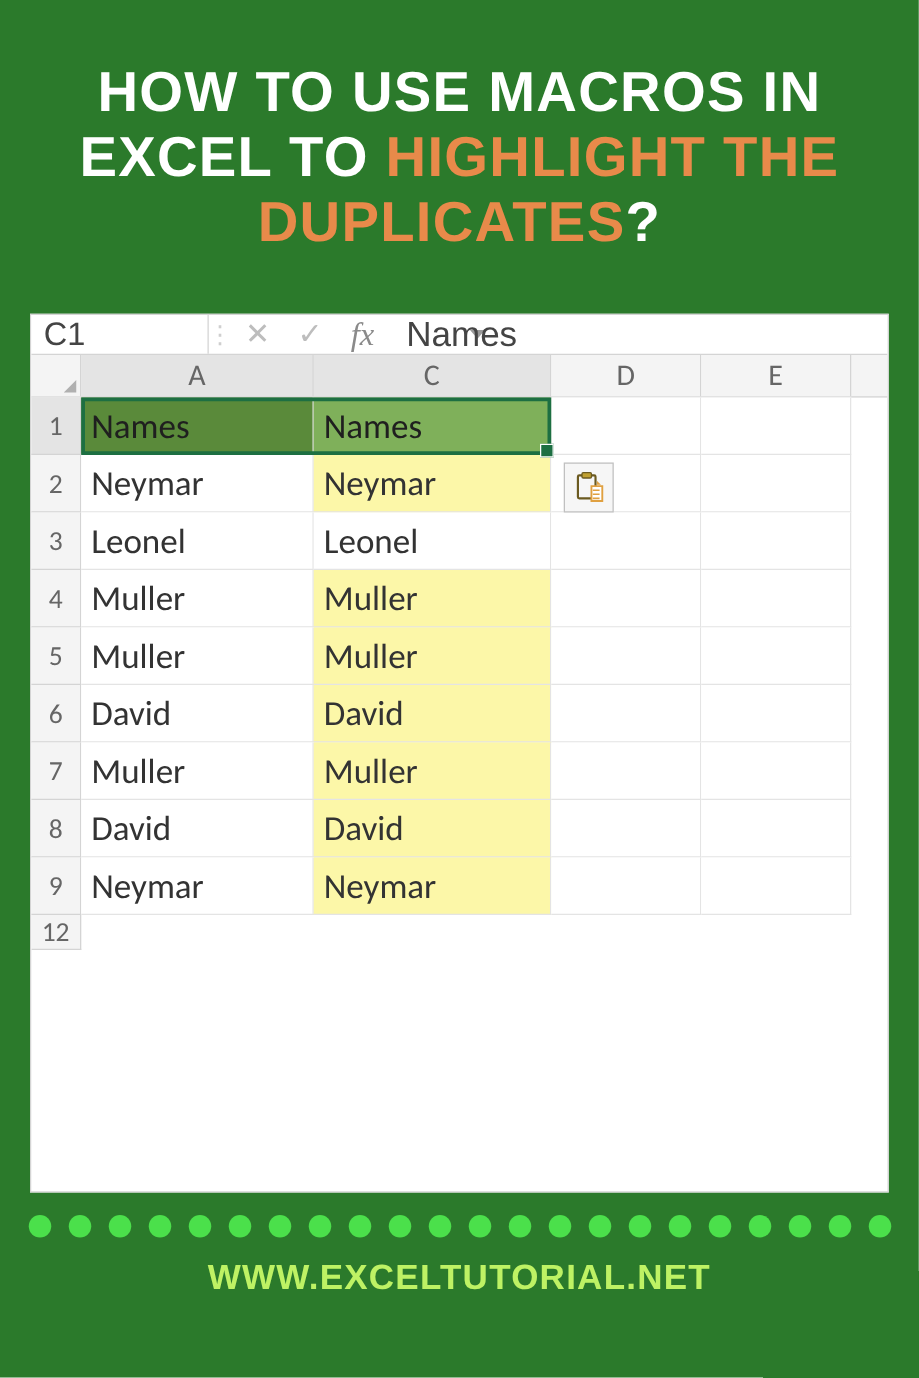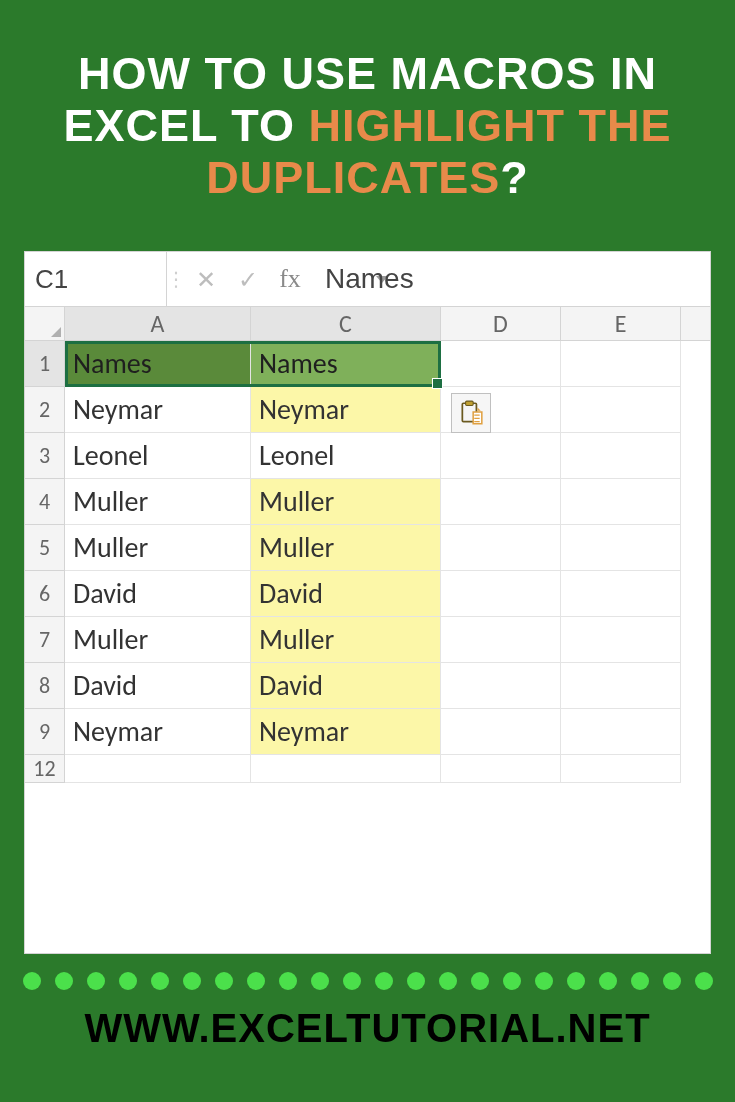--- a/index.html
+++ b/index.html
@@ -29,21 +29,21 @@
     background: #ffffff;
     border: 1px solid #d4d4d4;
     height: 703px;
     position: relative;
     overflow: hidden;
   }
   
   .formula-bar {
     display: flex;
     align-items: stretch;
-    height: 55px;
+    height: 32px;
     border-bottom: 1px solid #d4d4d4;
     background: #ffffff;
   }
   .namebox-wrap {
     display: flex;
     align-items: center;
     width: 142px;
     border-right: 1px solid #d4d4d4;
     padding: 0 2px 0 10px;
   }
@@ -68,21 +68,21 @@
     color:#cfcfcf;font-size:20px;
   }
   .fb-btn {
     width: 42px;
     display: flex;
     align-items: center;
     justify-content: center;
     color: #bdbdbd;
     font-size: 24px;
   }
-  .fb-btn.fx { color:#8a8a8a; font-family: 'Times New Roman', serif; font-size:26px;}
+  .fb-btn.fx { color:#8a8a8a; font-style: italic; font-family: 'Times New Roman', serif; font-size:26px;}
   .fb-input-wrap {
     flex: 1;
     display:flex;align-items:center;
     padding-left: 14px;
   }
   .fb-input {
     border:none;outline:none;font-size:28px;color:#444;width:100%;background:transparent;
   }
   
   .grid-wrap { position: relative; }
@@ -170,27 +170,27 @@
   
   .dots {
     display:flex;justify-content:center;gap:14px;
     margin-top:18px;
   }
   .dot{width:18px;height:18px;border-radius:50%;background:#4be04b;}
   .footer-url{
     text-align:center;
     font-family:Arial Black,Arial,sans-serif;
     font-weight:900;
-    font-size:40px;
+    font-size:28px;
     letter-spacing:1px;
     margin-top:16px;
-    color:#000000;
-  }
-  
-  .row.short{height:28px;overflow:hidden;}
+    color:#bef264;
+  }
+  
+  .row.short{height:28px;overflow:hidden;flex-direction:column;}
 </style>
 </head>
 <body>
 
 <div class="title-block">
   <h1>
     <span>HOW TO USE MACROS IN EXCEL TO </span><span class="accent">HIGHLIGHT THE DUPLICATES</span><span>?</span>
   </h1>
 </div>
 

